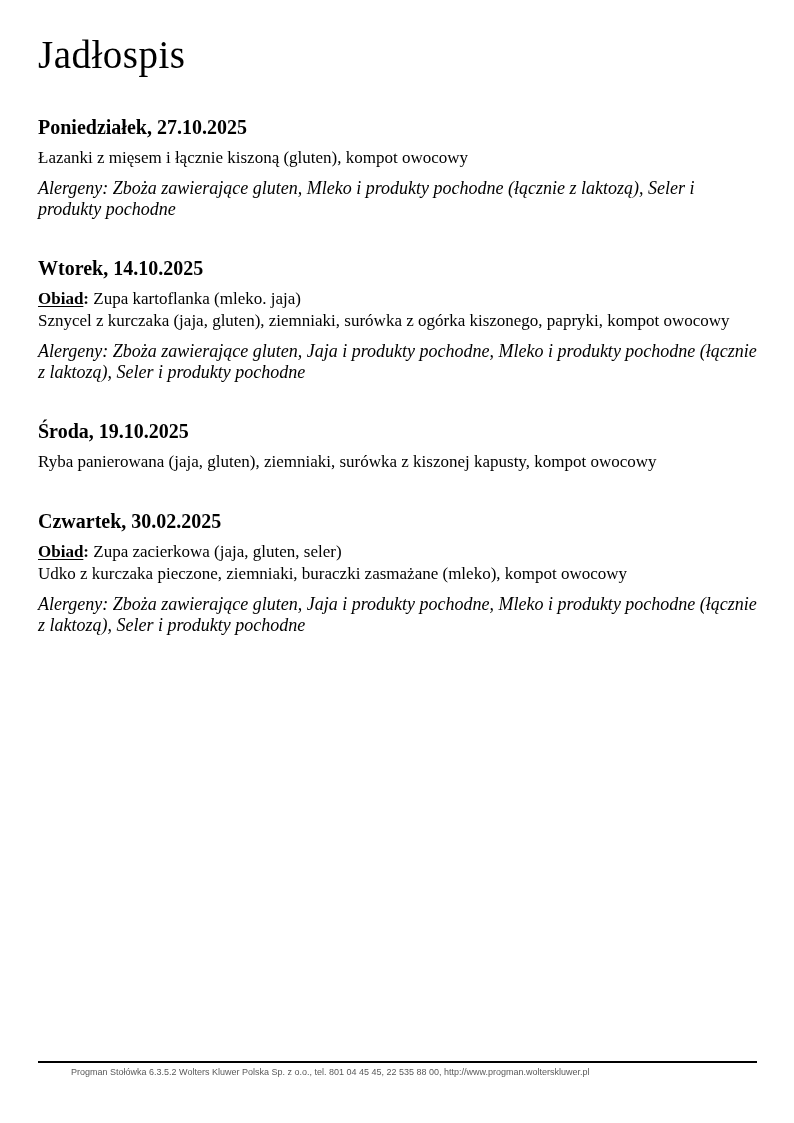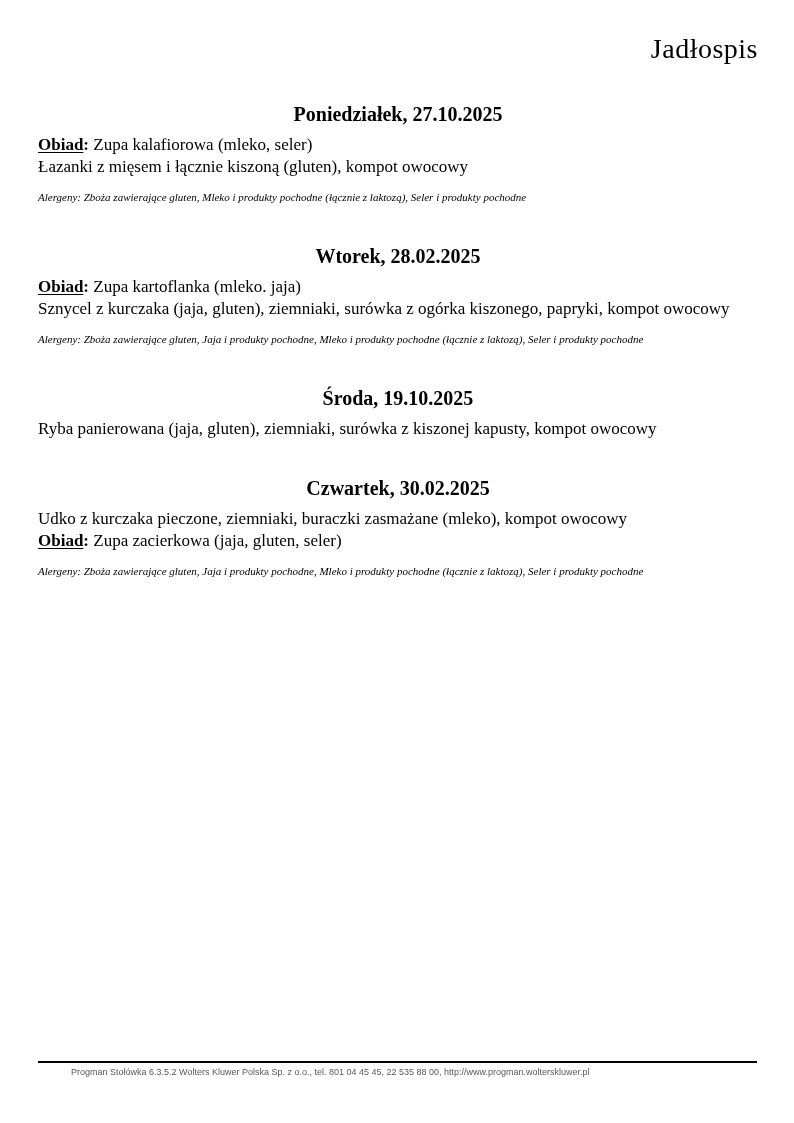--- a/index.html
+++ b/index.html
@@ -13,52 +13,51 @@
     position: relative;
     font-family: "Liberation Serif", serif;
     color: #000000;
     overflow: hidden;
   }
   .page-content {
     padding: 0 36px 0 38px; 
   }
   h1.doc-title {
     margin: 32px 0 0 0;
-    font-size: 28px;
+    font-size: 39px;
     font-weight: normal;
     line-height: 1.2;
-    text-align: right;
+    text-align: left;
     letter-spacing: 0.5px;
   }
   section.day {
     margin-top: 36px;
   }
   h2.day-heading {
     margin: 0 0 8px 0;
     font-size: 20px;
     font-weight: bold;
     line-height: 1.2;
-    text-align: center;
   }
   p.meal-line {
     margin: 0;
     font-size: 17px;
     line-height: 22px;
   }
   .meal-label {
     font-weight: bold;
   }
   .meal-label u {
     text-decoration: underline;
     text-underline-offset: 2px;
   }
   p.allergens-line {
     margin: 9px 0 0 0;
     font-style: italic;
-    font-size: 11px;
+    font-size: 18px;
     line-height: 21px;
   }
   footer.page-footer {
     position: absolute;
     left: 38px;
     top: 1061px;
     width: 719px;
   }
   .footer-rule {
     border-top: 2px solid #000000;
@@ -75,41 +74,40 @@
 </style>
 </head>
 <body>
 
 <main class="page-content">
 
   <h1 class="doc-title">Jadłospis</h1>
 
   <section class="day">
     <h2 class="day-heading">Poniedziałek, 27.10.2025</h2>
-    <p class="meal-line"><span class="meal-label"><u>Obiad</u><span>:</span></span> <span>Zupa kalafiorowa (mleko, seler)</span></p>
     <p class="meal-line">Łazanki z mięsem i łącznie kiszoną (gluten), kompot owocowy</p>
     <p class="allergens-line">Alergeny: Zboża zawierające gluten, Mleko i produkty pochodne (łącznie z laktozą), Seler i produkty pochodne</p>
   </section>
 
   <section class="day">
-    <h2 class="day-heading">Wtorek, 28.02.2025</h2>
+    <h2 class="day-heading">Wtorek, 14.10.2025</h2>
     <p class="meal-line"><span class="meal-label"><u>Obiad</u><span>:</span></span> <span>Zupa kartoflanka (mleko. jaja)</span></p>
     <p class="meal-line">Sznycel z kurczaka (jaja, gluten), ziemniaki, surówka z ogórka kiszonego, papryki, kompot owocowy</p>
     <p class="allergens-line">Alergeny: Zboża zawierające gluten, Jaja i produkty pochodne, Mleko i produkty pochodne (łącznie z laktozą), Seler i produkty pochodne</p>
   </section>
 
   <section class="day">
     <h2 class="day-heading">Środa, 19.10.2025</h2>
     <p class="meal-line">Ryba panierowana (jaja, gluten), ziemniaki, surówka z kiszonej kapusty, kompot owocowy</p>
   </section>
 
   <section class="day">
     <h2 class="day-heading">Czwartek, 30.02.2025</h2>
+    <p class="meal-line"><span class="meal-label"><u>Obiad</u><span>:</span></span> <span>Zupa zacierkowa (jaja, gluten, seler)</span></p>
     <p class="meal-line">Udko z kurczaka pieczone, ziemniaki, buraczki zasmażane (mleko), kompot owocowy</p>
-    <p class="meal-line"><span class="meal-label"><u>Obiad</u><span>:</span></span> <span>Zupa zacierkowa (jaja, gluten, seler)</span></p>
     <p class="allergens-line">Alergeny: Zboża zawierające gluten, Jaja i produkty pochodne, Mleko i produkty pochodne (łącznie z laktozą), Seler i produkty pochodne</p>
   </section>
 
 </main>
 
 <footer class="page-footer">
   <div class="footer-rule"></div>
   <div class="footer-text">Progman Stołówka 6.3.5.2 Wolters Kluwer Polska Sp. z o.o., tel. 801 04 45 45, 22 535 88 00, http://www.progman.wolterskluwer.pl</div>
 </footer>
 

